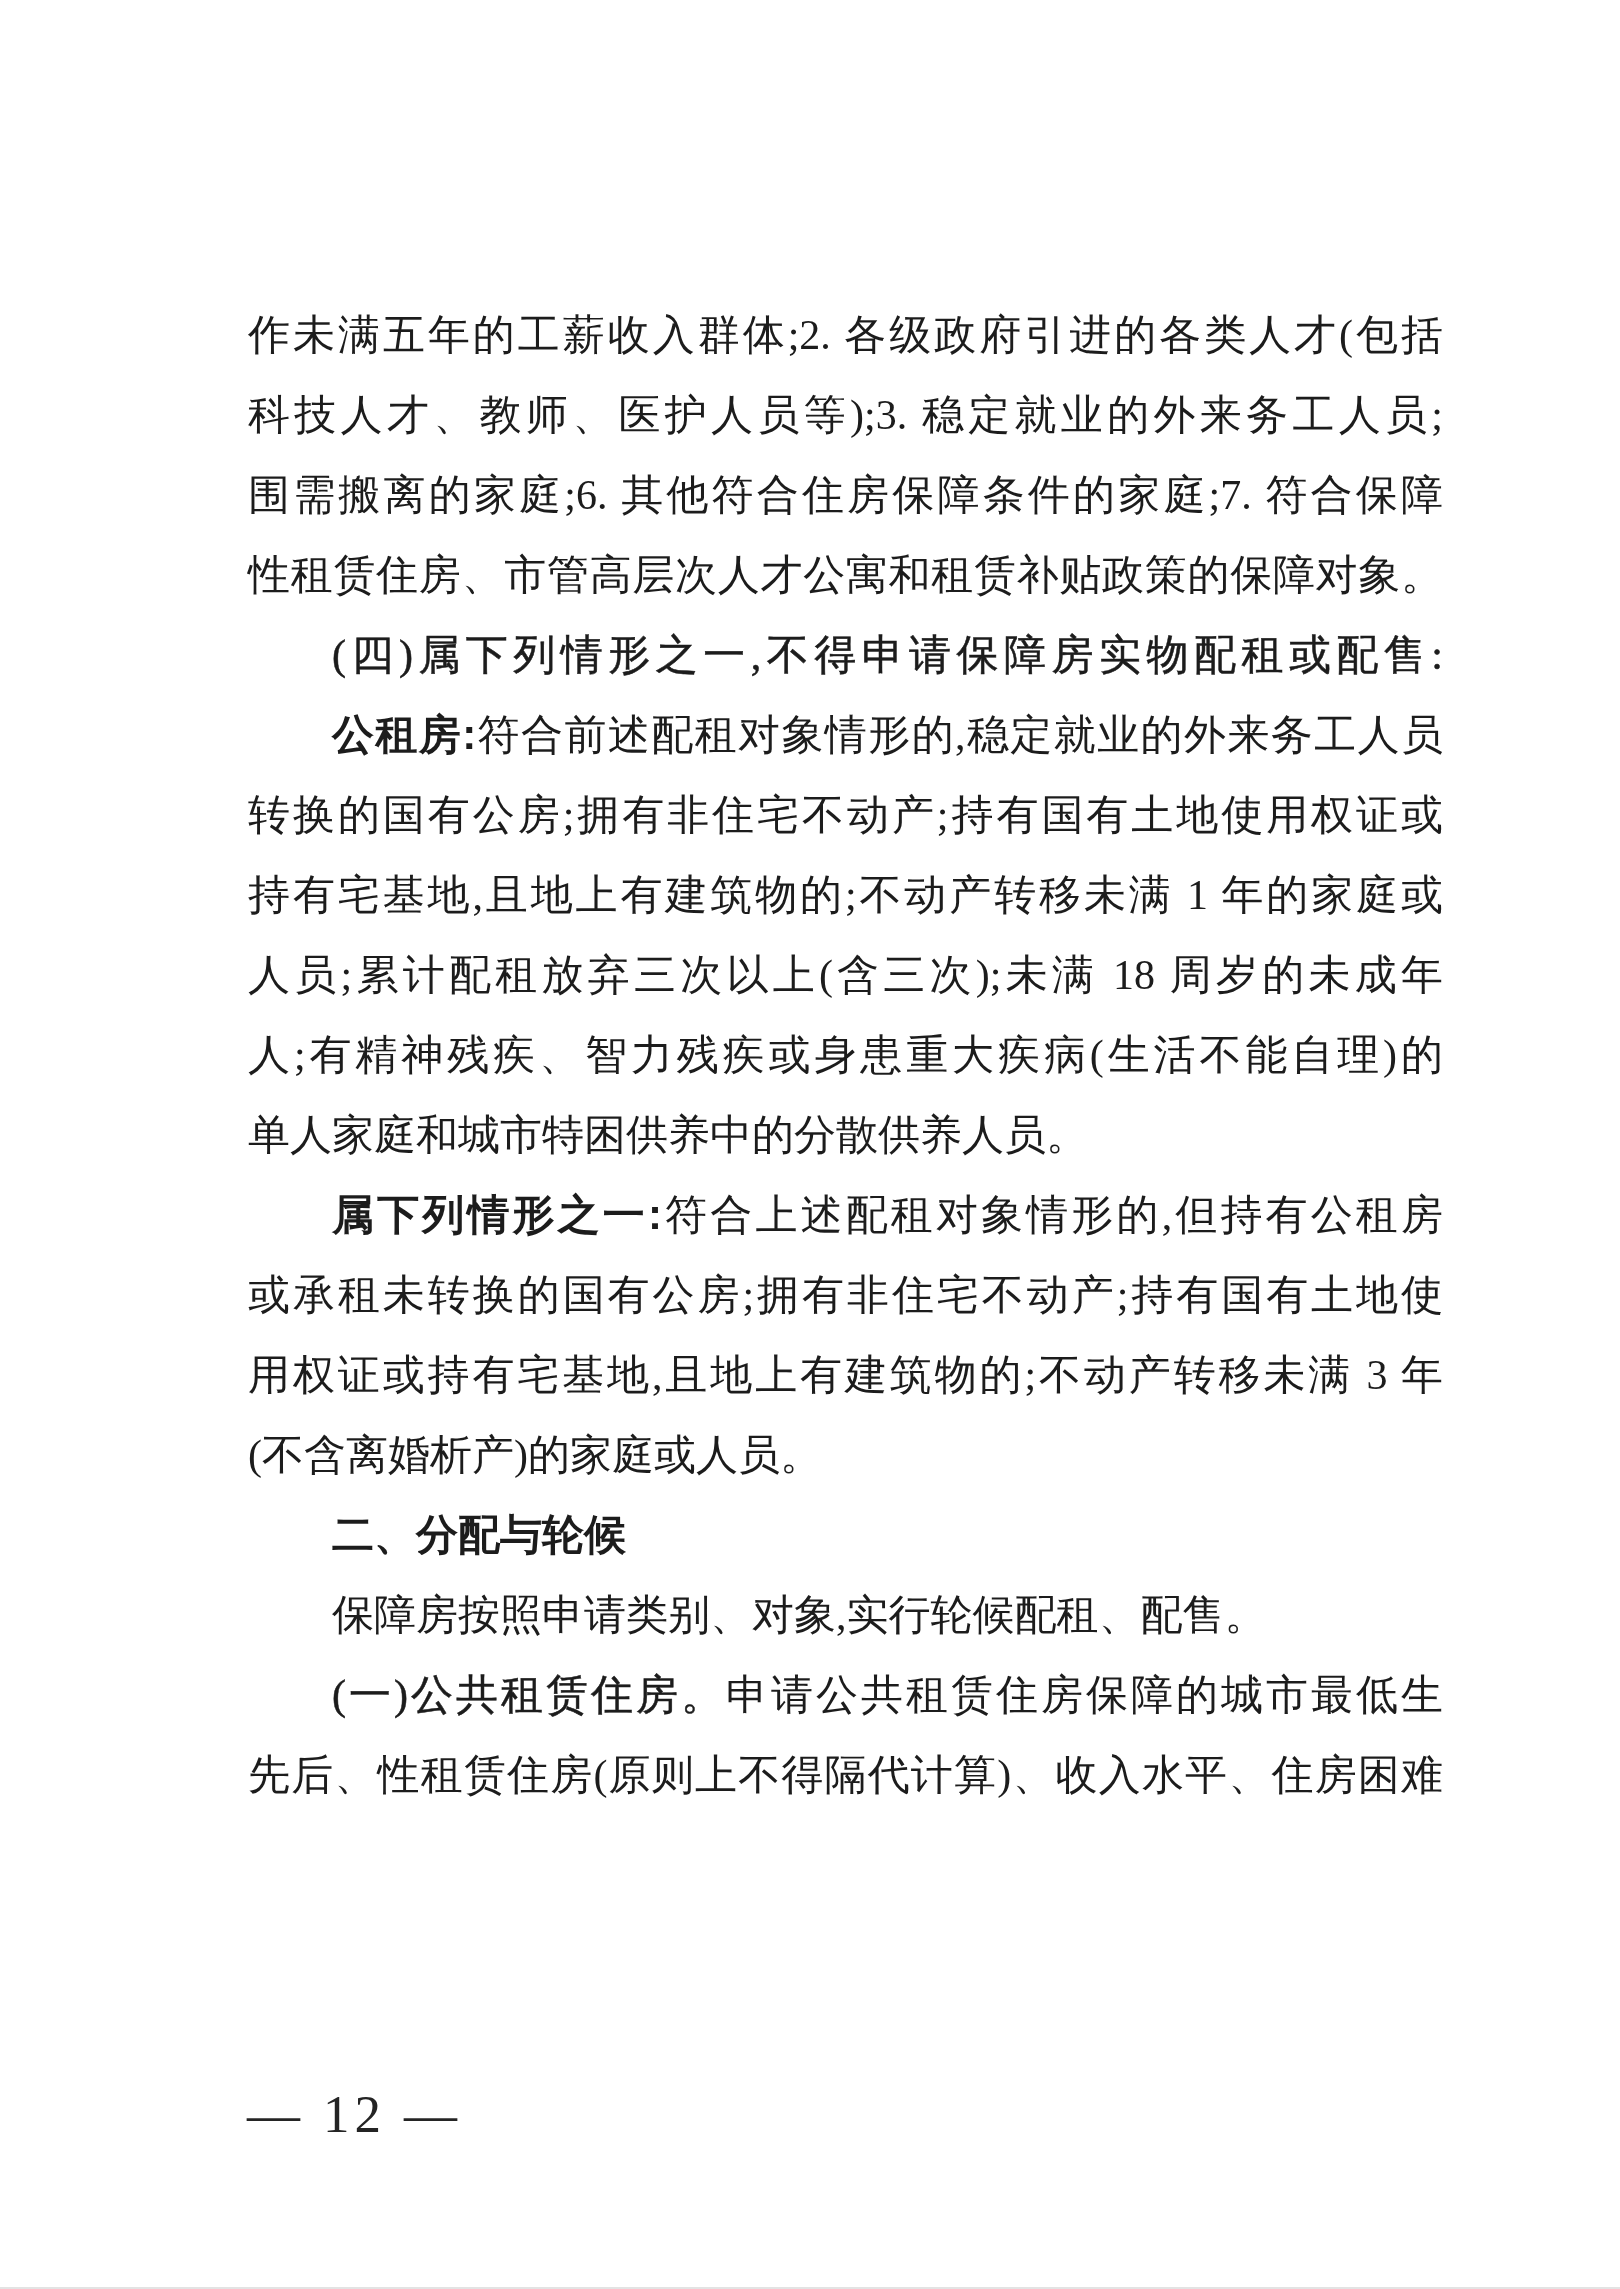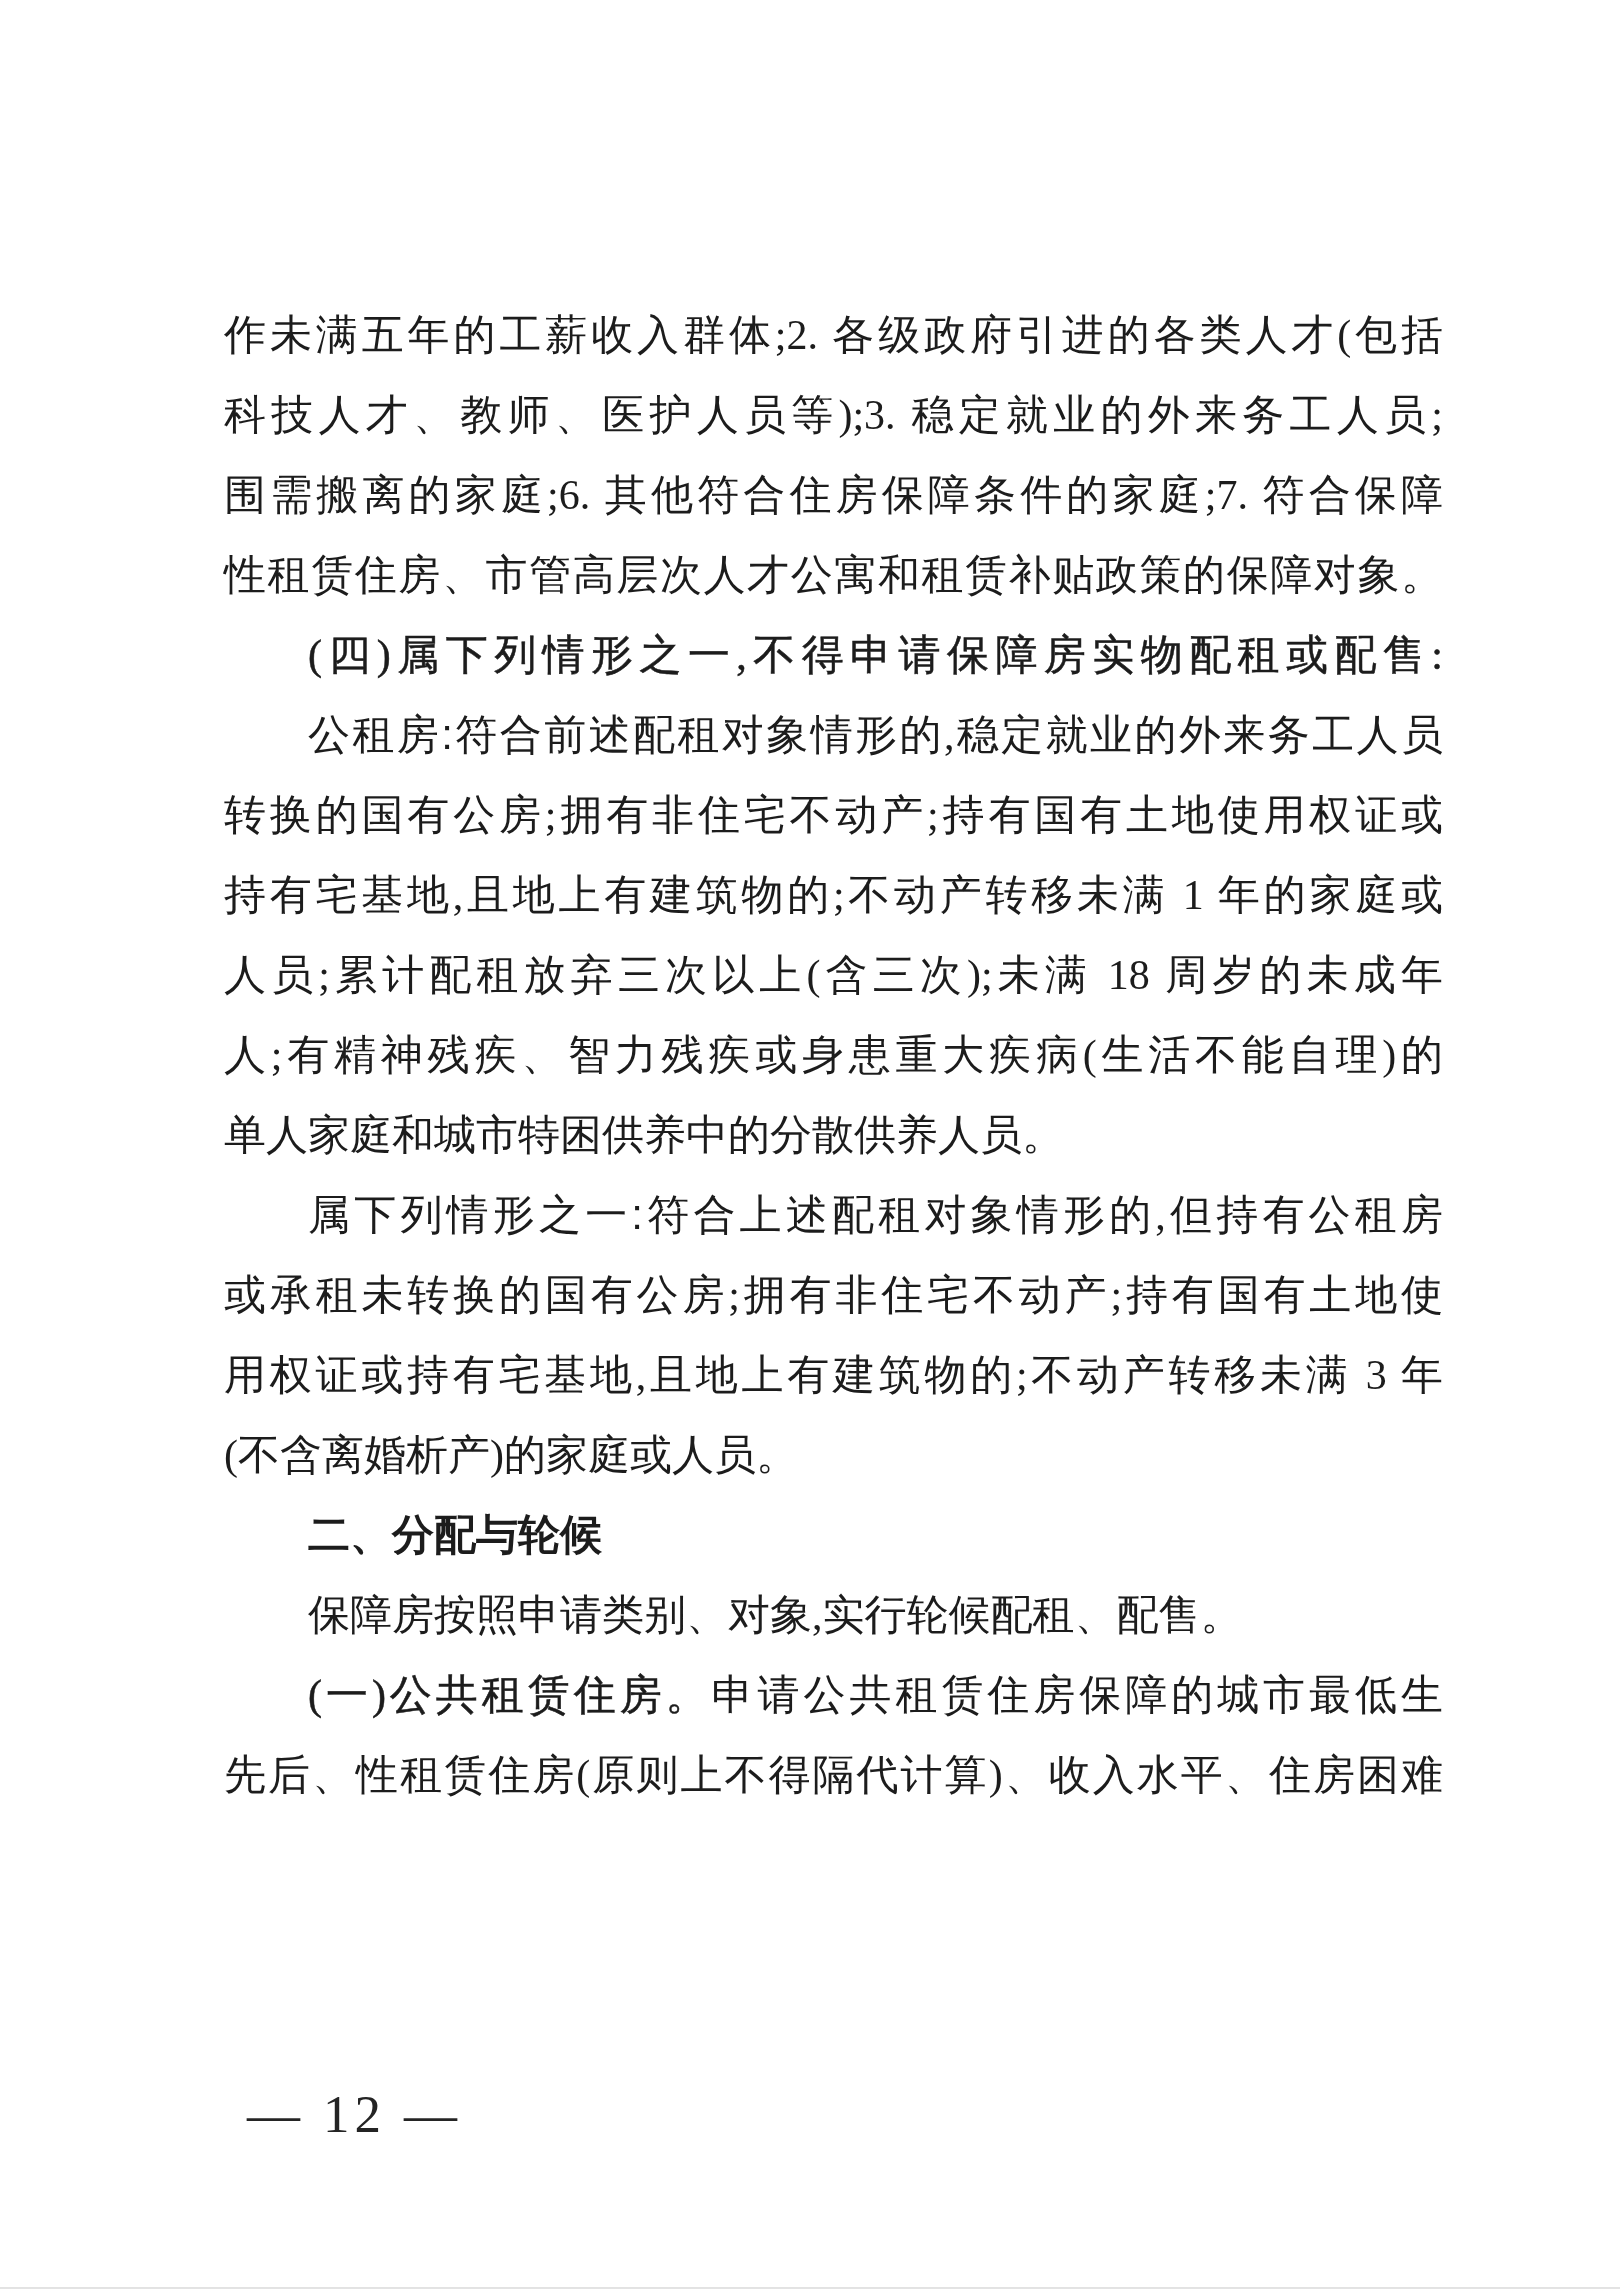--- a/index.html
+++ b/index.html
@@ -24,31 +24,32 @@
     width: 1219px;
     font-size: 42px;
     line-height: 80px;
   }
   .para { margin: 0; }
   
   .line {
     text-align: justify;
     text-align-last: justify;
     text-justify: inter-character;
+    margin-left: 24px;
   }
   .line.end {
     text-align-last: left;
   }
   .line.indent {
     text-indent: 84px;
   }
   .run.normal { font-weight: normal; }
   
   .run.bold {
-    font-weight: normal;
+    font-weight: bold;
     font-family: "Liberation Sans", "DejaVu Sans", sans-serif;
   }
   
   .run.kai {
     -webkit-text-stroke: 0.5px #1c1c1c;
   }
   
   .run.hei {
     font-weight: bold;
     font-family: "Liberation Sans", "DejaVu Sans", sans-serif;

